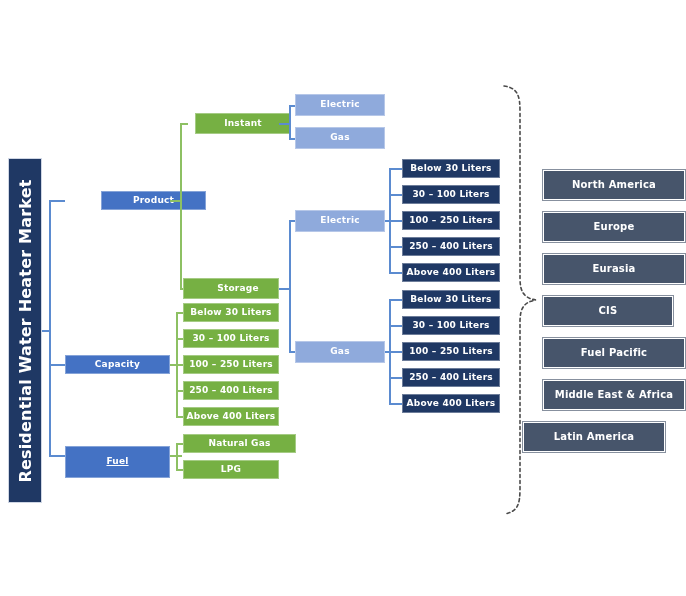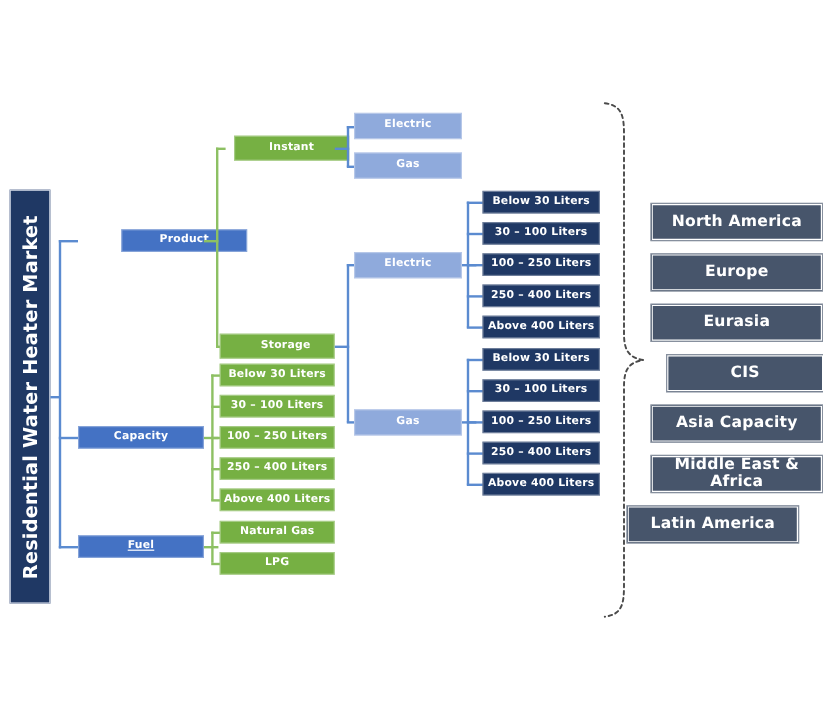--- a/index.html
+++ b/index.html
@@ -69,21 +69,21 @@
     font-size: 9px;
     letter-spacing: 0.2px;
   }
   .node.navy {          
     background: #1f3864;
     font-size: 9px;
     letter-spacing: 0.2px;
   }
   .node.region {        
     background: #47556b;
-    font-size: 13px;
+    font-size: 10px;
     letter-spacing: 0.2px;
     box-shadow: 0 0 0 1px #ffffff inset;
   }
 
   
   .line {
     position: absolute;
   }
   .line.h { height: 2px; }
   .line.v { width: 2px; }
@@ -114,21 +114,21 @@
   <div class="line h blue" style="left:49px; top:200px; width:16px;"></div>
   <div class="line h blue" style="left:49px; top:364px; width:16px;"></div>
   <div class="line h blue" style="left:49px; top:455px; width:16px;"></div>
 
   <div class="node lvl1" style="left:65px; top:191px; width:105px; height:19px;margin-left:36px;">
     <span>Product</span>
   </div>
   <div class="node lvl1" style="left:65px; top:355px; width:105px; height:19px;">
     <span>Capacity</span>
   </div>
-  <div class="node lvl1" style="left:65px; top:446px; width:105px; height:19px;text-decoration:underline;">
+  <div class="node lvl1" style="left:65px; top:446px; width:105px; height:32px;text-decoration:underline;">
     <span>Fuel</span>
   </div>
 
   <div class="line h green" style="left:170px; top:200px; width:12px;"></div>
   <div class="line v green" style="left:180px; top:123px; height:166px;"></div>
   <div class="line h green" style="left:180px; top:123px; width:8px;"></div>
   <div class="line h green" style="left:180px; top:288px; width:8px;"></div>
 
   <div class="node green" style="left:195px; top:113px; width:96px; height:21px;">
     <span>Instant</span>
@@ -231,21 +231,21 @@
   </div>
   <div class="node green" style="left:183px; top:407px; width:96px; height:19px;">
     <span>Above 400 Liters</span>
   </div>
 
   <div class="line h green" style="left:170px; top:455px; width:12px;"></div>
   <div class="line v green" style="left:176px; top:443px; height:26px;"></div>
   <div class="line h green" style="left:176px; top:443px; width:9px;"></div>
   <div class="line h green" style="left:176px; top:469px; width:9px;"></div>
 
-  <div class="node green" style="left:183px; top:434px; width:96px; height:19px;">
+  <div class="node green" style="left:183px; top:434px; width:113px; height:19px;">
     <span>Natural Gas</span>
   </div>
   <div class="node green" style="left:183px; top:460px; width:96px; height:19px;">
     <span>LPG</span>
   </div>
 
   <svg class="brace" viewBox="0 0 44 436">
     <path d="M 6 4
              C 20 6, 22 14, 22 30
              L 22 196
@@ -257,25 +257,25 @@
 
   <div class="node region" style="left:542px; top:169px; width:144px; height:32px;">
     <span>North America</span>
   </div>
   <div class="node region" style="left:542px; top:211px; width:144px; height:32px;">
     <span>Europe</span>
   </div>
   <div class="node region" style="left:542px; top:253px; width:144px; height:32px;">
     <span>Eurasia</span>
   </div>
-  <div class="node region" style="left:542px; top:295px; width:132px; height:32px;margin-left:13px;">
+  <div class="node region" style="left:542px; top:295px; width:132px; height:32px;">
     <span>CIS</span>
   </div>
   <div class="node region" style="left:542px; top:337px; width:144px; height:32px;">
-    <span>Asia Capacity</span>
+    <span>Fuel Pacific</span>
   </div>
   <div class="node region" style="left:542px; top:379px; width:144px; height:32px;">
     <span>Middle East &amp; Africa</span>
   </div>
   <div class="node region" style="left:522px; top:421px; width:144px; height:32px;">
     <span>Latin America</span>
   </div>
 
 </div>
 

